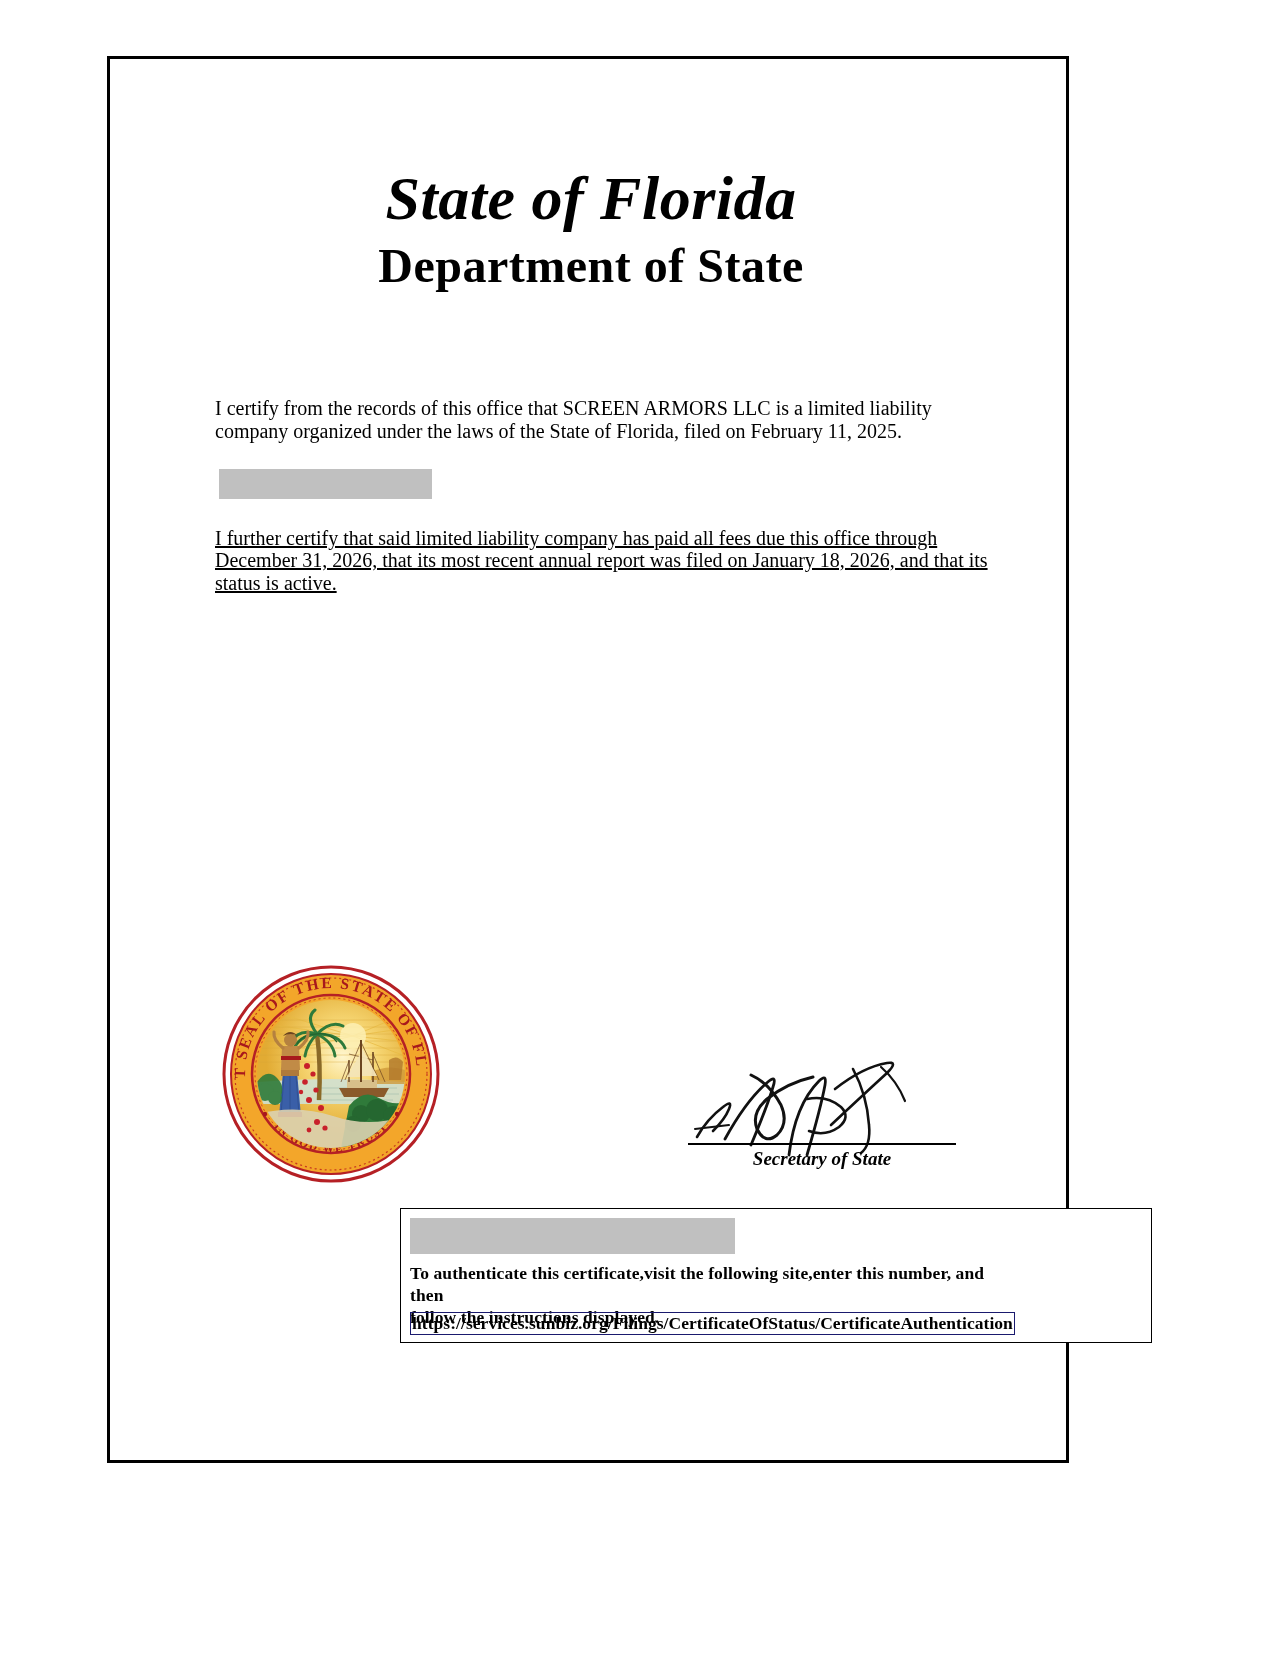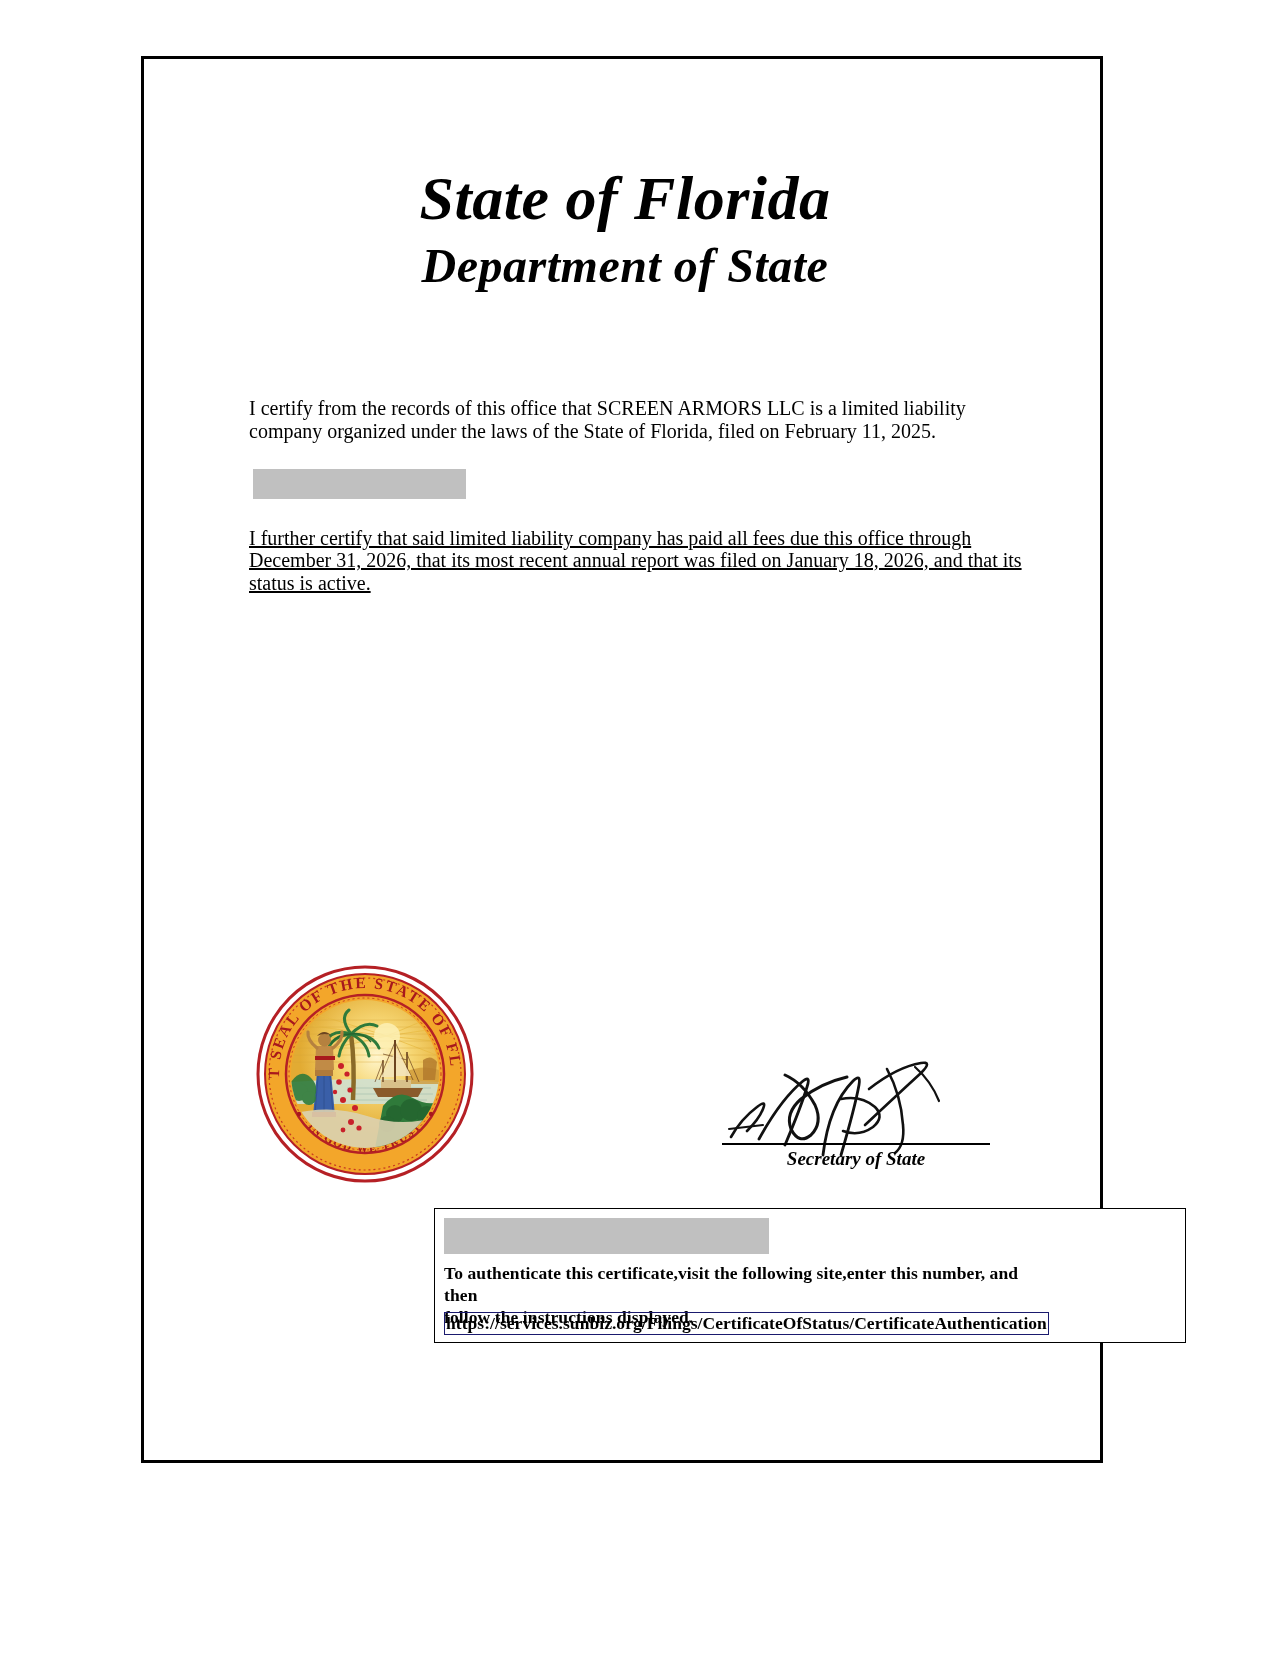--- a/index.html
+++ b/index.html
@@ -25,21 +25,20 @@
   }
   #cert-frame {
     position: absolute;
     left: 107px;
     top: 56px;
     width: 962px;
     height: 1407px;
     border: 3px solid #000000;
     background: #ffffff;
     box-sizing: border-box;
-    margin-left: 34px;
   }
 
   
   #heading {
     position: absolute;
     left: 0;
     top: 108px;
     width: 962px;
     text-align: center;
   }
@@ -47,21 +46,20 @@
     font-size: 62px;
     font-weight: bold;
     font-style: italic;
     letter-spacing: 0.5px;
     line-height: 1.02;
     color: #000;
   }
   #title-sub {
     font-size: 48px;
     font-weight: bold;
-    font-style: italic;
     letter-spacing: 0.5px;
     line-height: 1.15;
     margin-top: 8px;
     color: #000;
   }
 
   
   #body-text {
     position: absolute;
     left: 105px;

